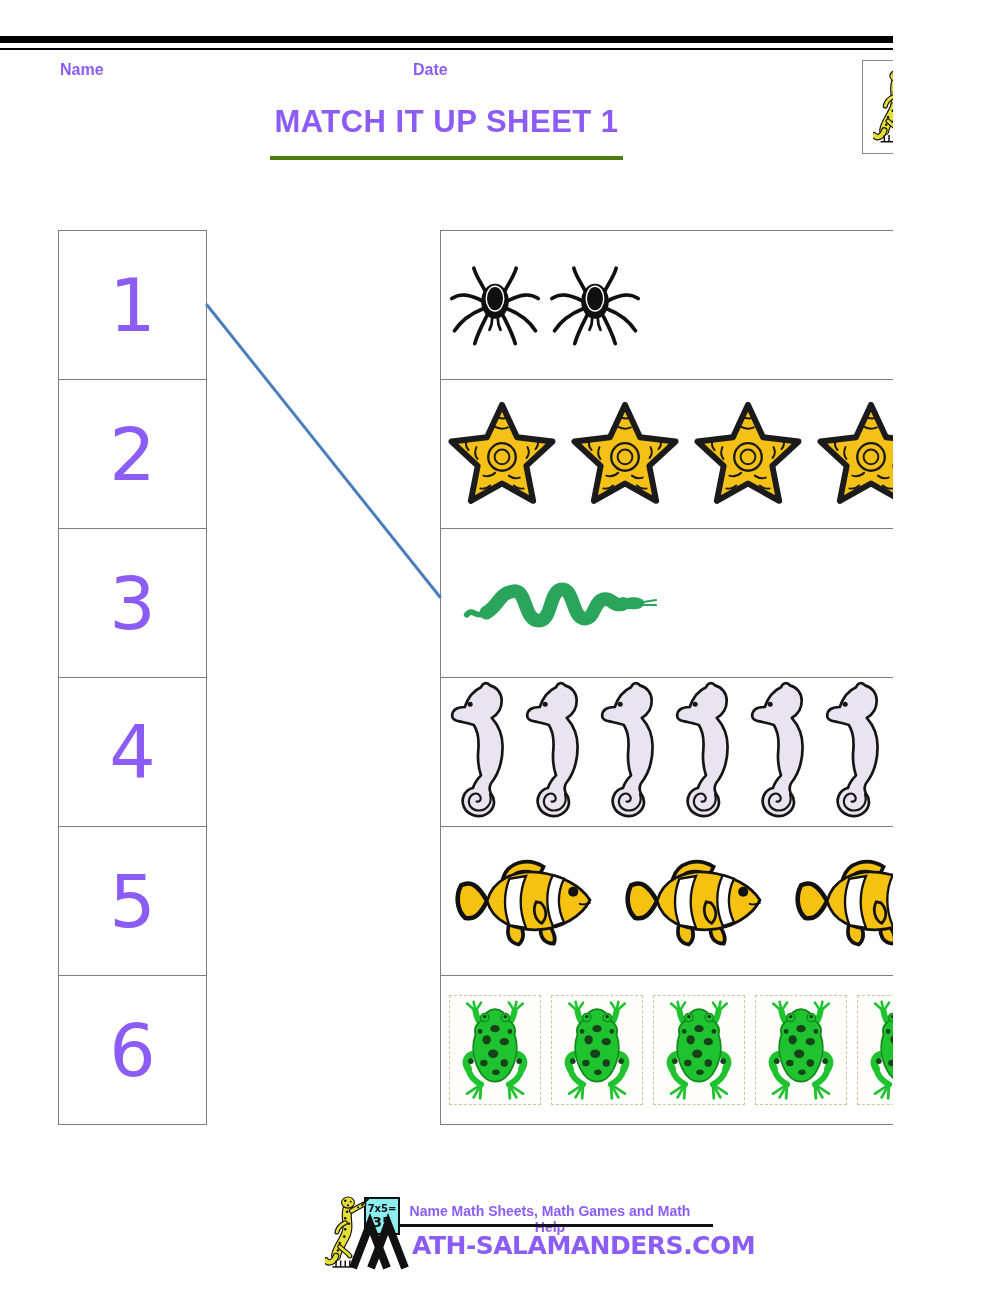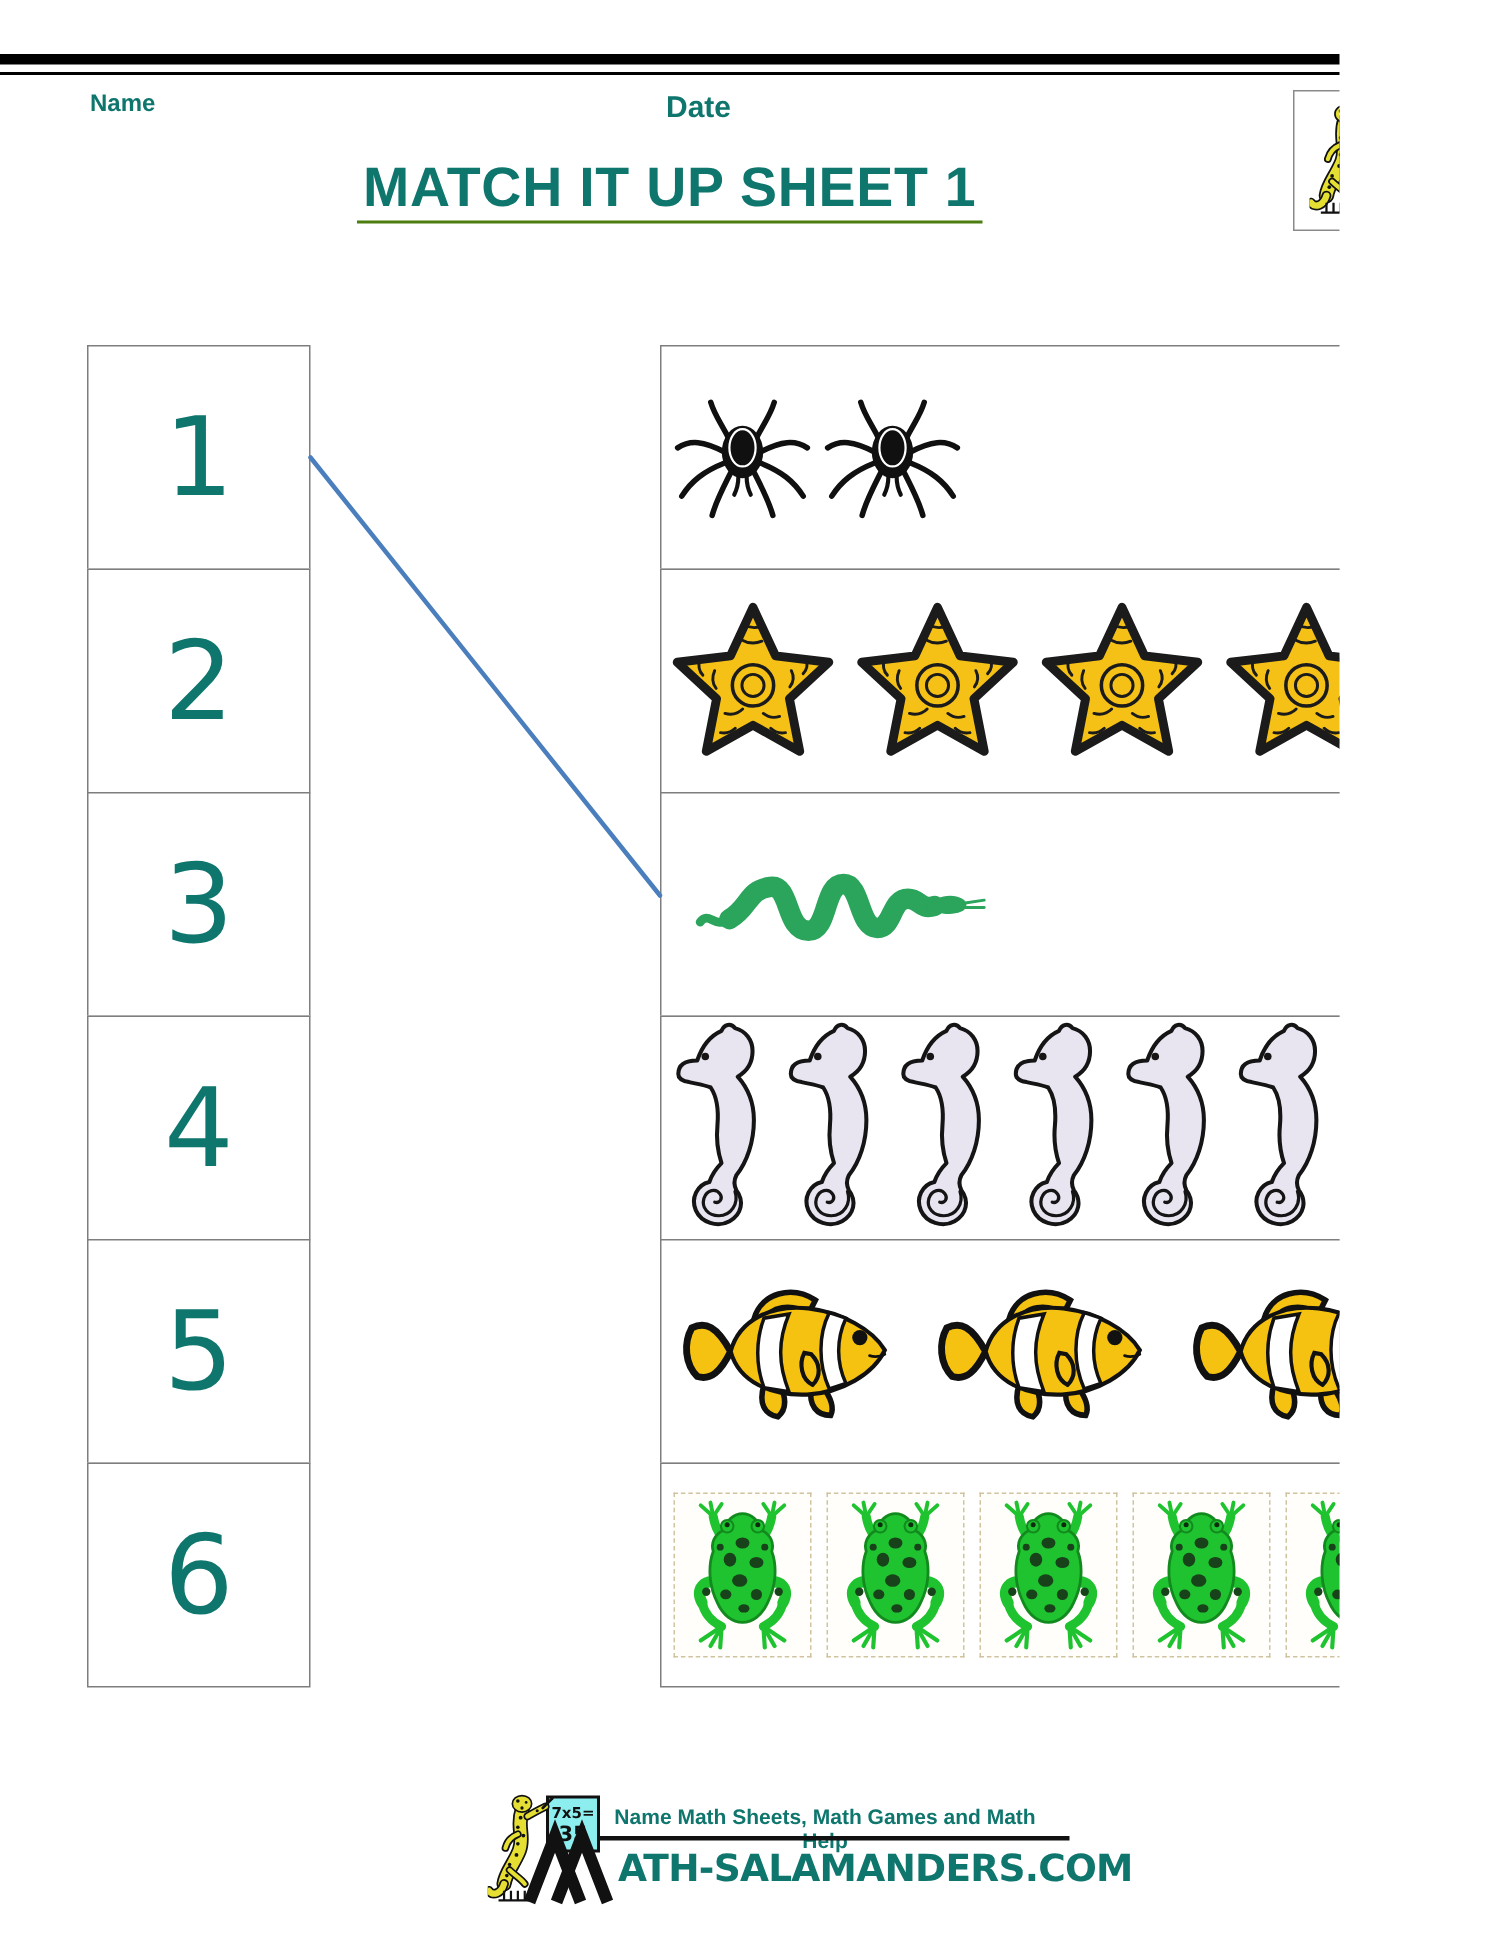--- a/index.html
+++ b/index.html
@@ -1,25 +1,25 @@
 <!DOCTYPE html>
 <html><head>
 <meta charset="utf-8">
 <style>
   html,body{margin:0;padding:0;background:#fff;}
   .page{position:relative;width:893px;height:1294px;background:#ffffff;overflow:hidden;
-        font-family:"Liberation Sans",sans-serif;color:#0f766e;}
+        font-family:"Liberation Sans",sans-serif;color:#8b5cf6;}
   .rule1{position:absolute;left:0;top:36px;width:1000px;height:7px;background:#000;}
   .rule2{position:absolute;left:0;top:48px;width:1000px;height:2px;background:#000;}
   .name-label{position:absolute;left:60px;top:61px;font-size:16px;font-weight:bold;}
-  .date-label{position:absolute;left:413px;top:61px;font-size:20px;font-weight:bold;margin-left:31px;}
+  .date-label{position:absolute;left:413px;top:61px;font-size:16px;font-weight:bold;}
   .logo-top{position:absolute;left:862px;top:60px;width:116px;height:92px;border:1px solid #8a8a8a;background:#fff;}
   .page-title{position:absolute;left:0;right:0;top:104px;text-align:center;}
-  .page-title span{display:inline-block;font-size:37px;font-weight:bold;letter-spacing:.5px;
-        border-bottom:2px solid #4d7c0f;padding:0 4px 1px 4px;}
+  .page-title span{display:inline-block;font-size:31px;font-weight:bold;letter-spacing:.5px;
+        border-bottom:4px solid #4d7c0f;padding:0 4px 16px 4px;}
   .instruction{position:absolute;left:60px;top:177px;font-size:23px;}
   .num-col{position:absolute;left:58px;top:230px;width:149px;}
   .pic-col{position:absolute;left:440px;top:230px;width:531px;}
   .cell{box-sizing:border-box;border:1px solid #7e7e7e;background:#fff;height:150px;}
   .cell + .cell{margin-top:-1px;}
   .num-cell{display:flex;align-items:center;justify-content:center;
         font-family:"DejaVu Sans",sans-serif;font-size:73px;line-height:1;}
   .pic-row{display:flex;align-items:center;justify-content:flex-start;}
   .prow-0{padding-left:8px;gap:8px;}
   .prow-1{padding-left:2px;gap:5px;}

